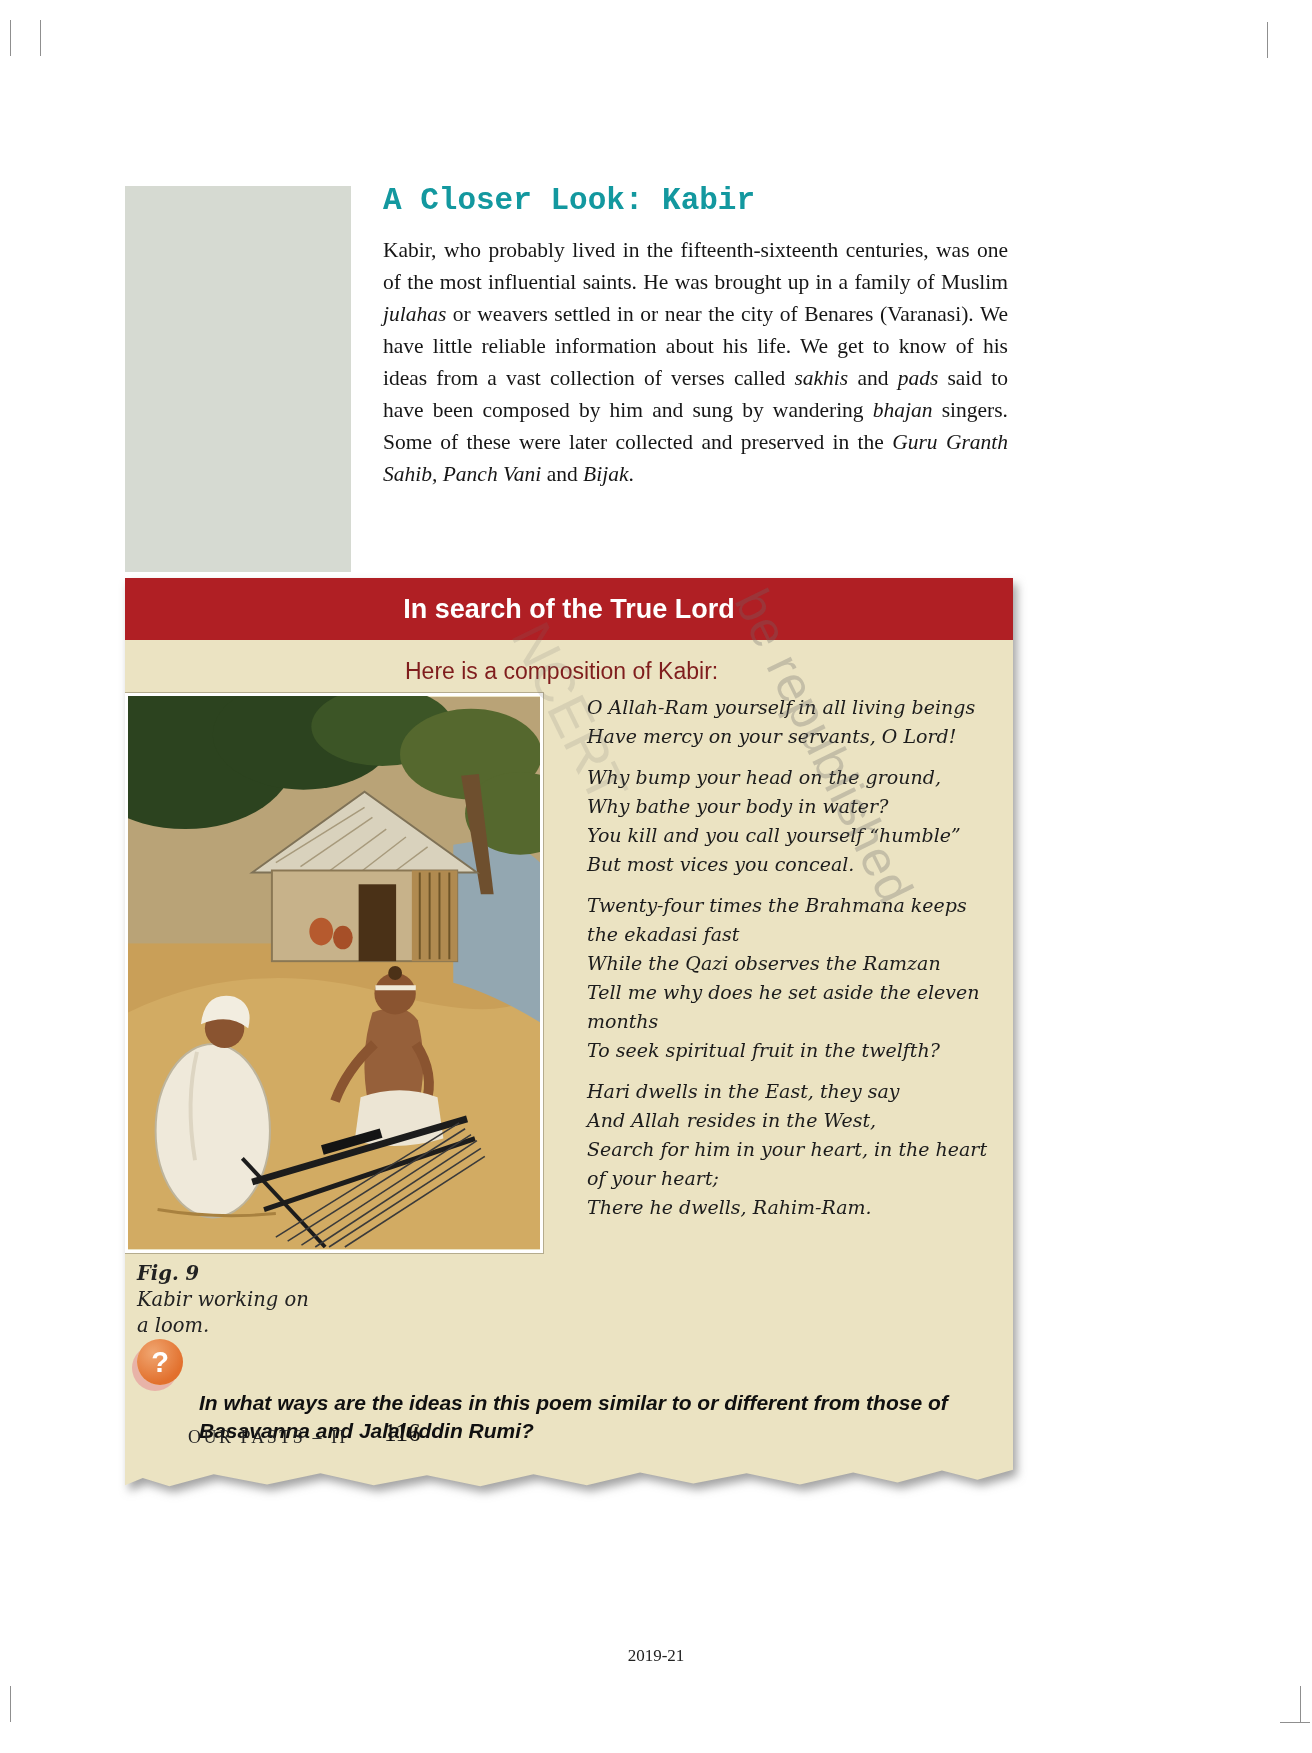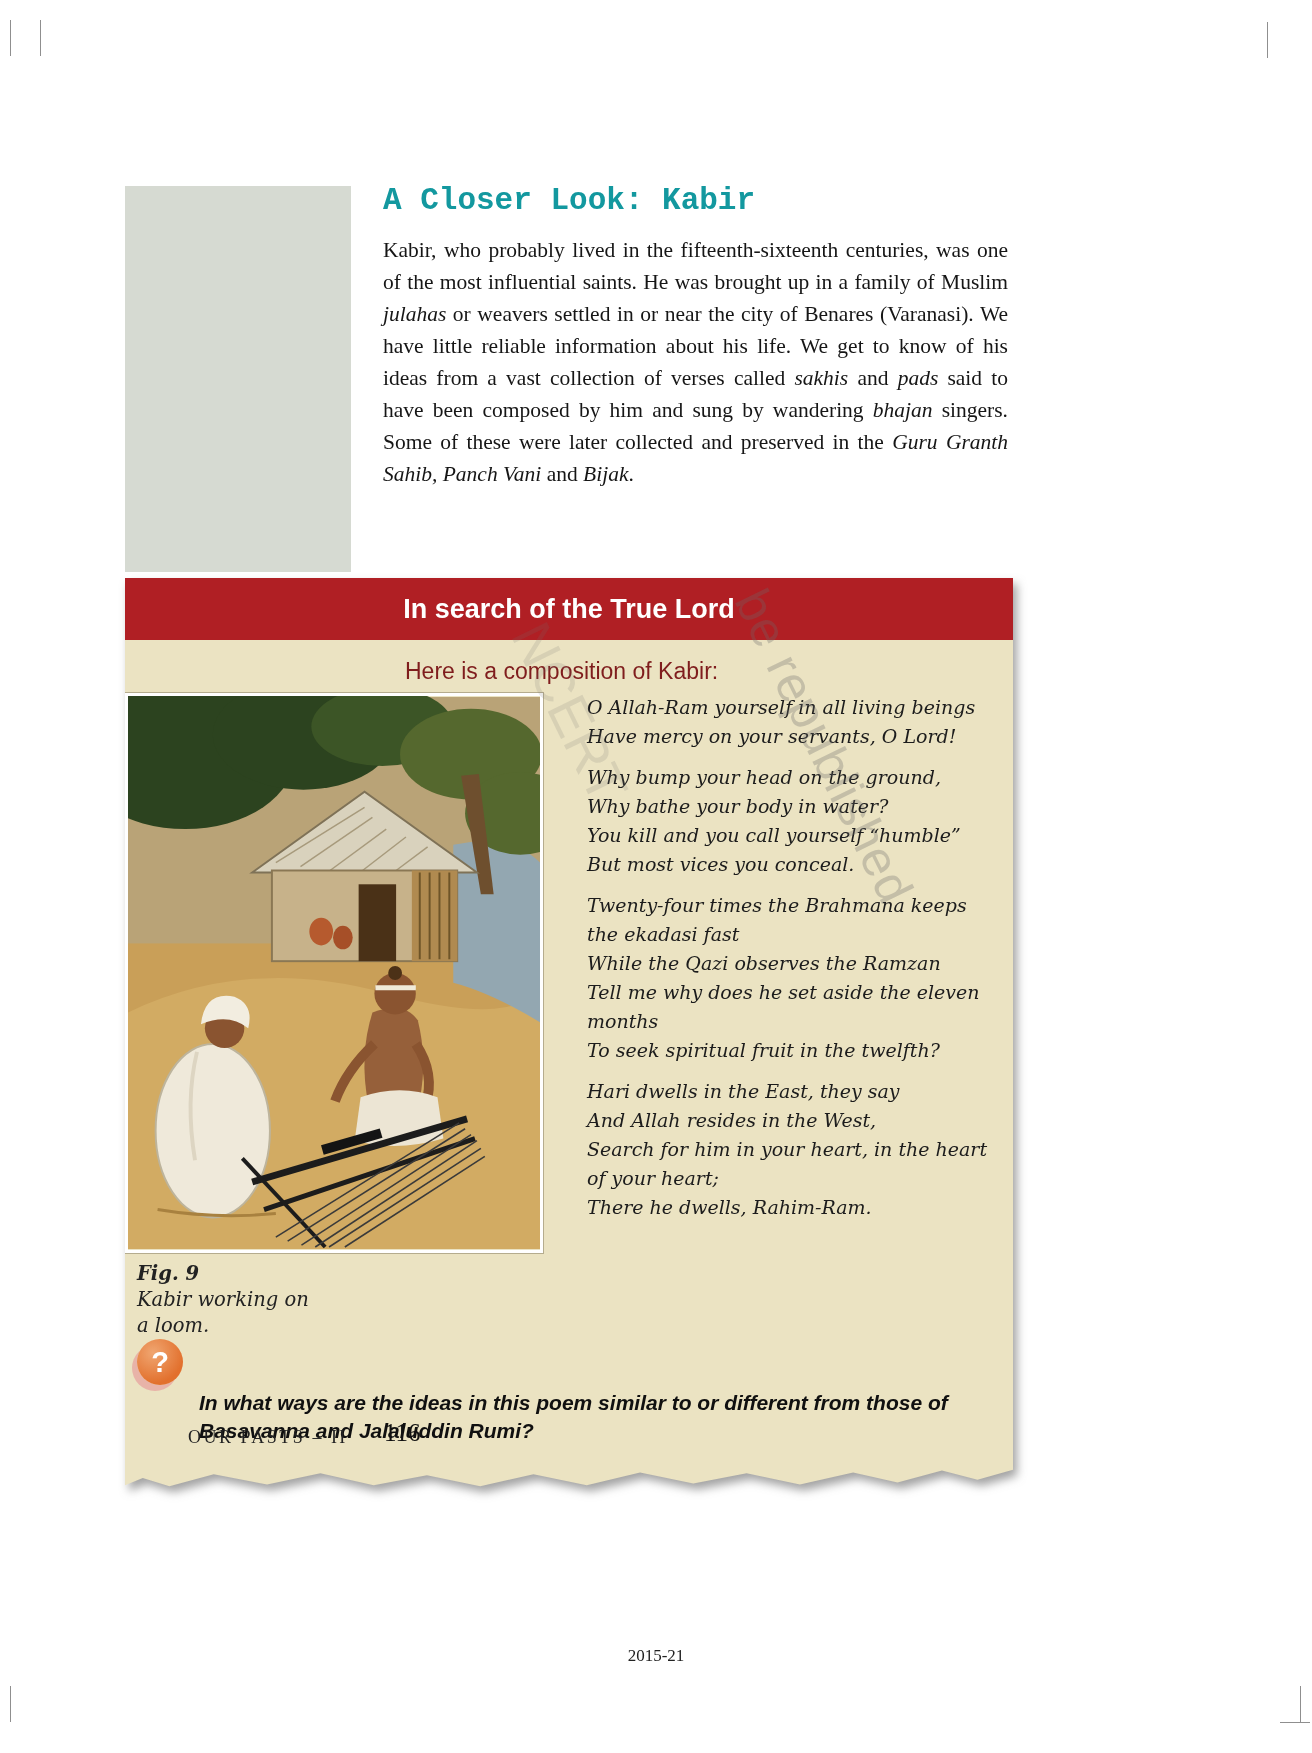--- a/index.html
+++ b/index.html
@@ -186,14 +186,14 @@
         </div>
       </div>
 
       <div class="wm wm-a">NCERT</div>
       <div class="wm wm-b">be republished</div>
     </div>
   </div>
 
   <div class="footer-series">OUR PASTS – II</div>
   <div class="footer-page">116</div>
-  <div class="footer-year">2015-21</div>
+  <div class="footer-year">2019-21</div>
 </div>
 
 </body></html>

